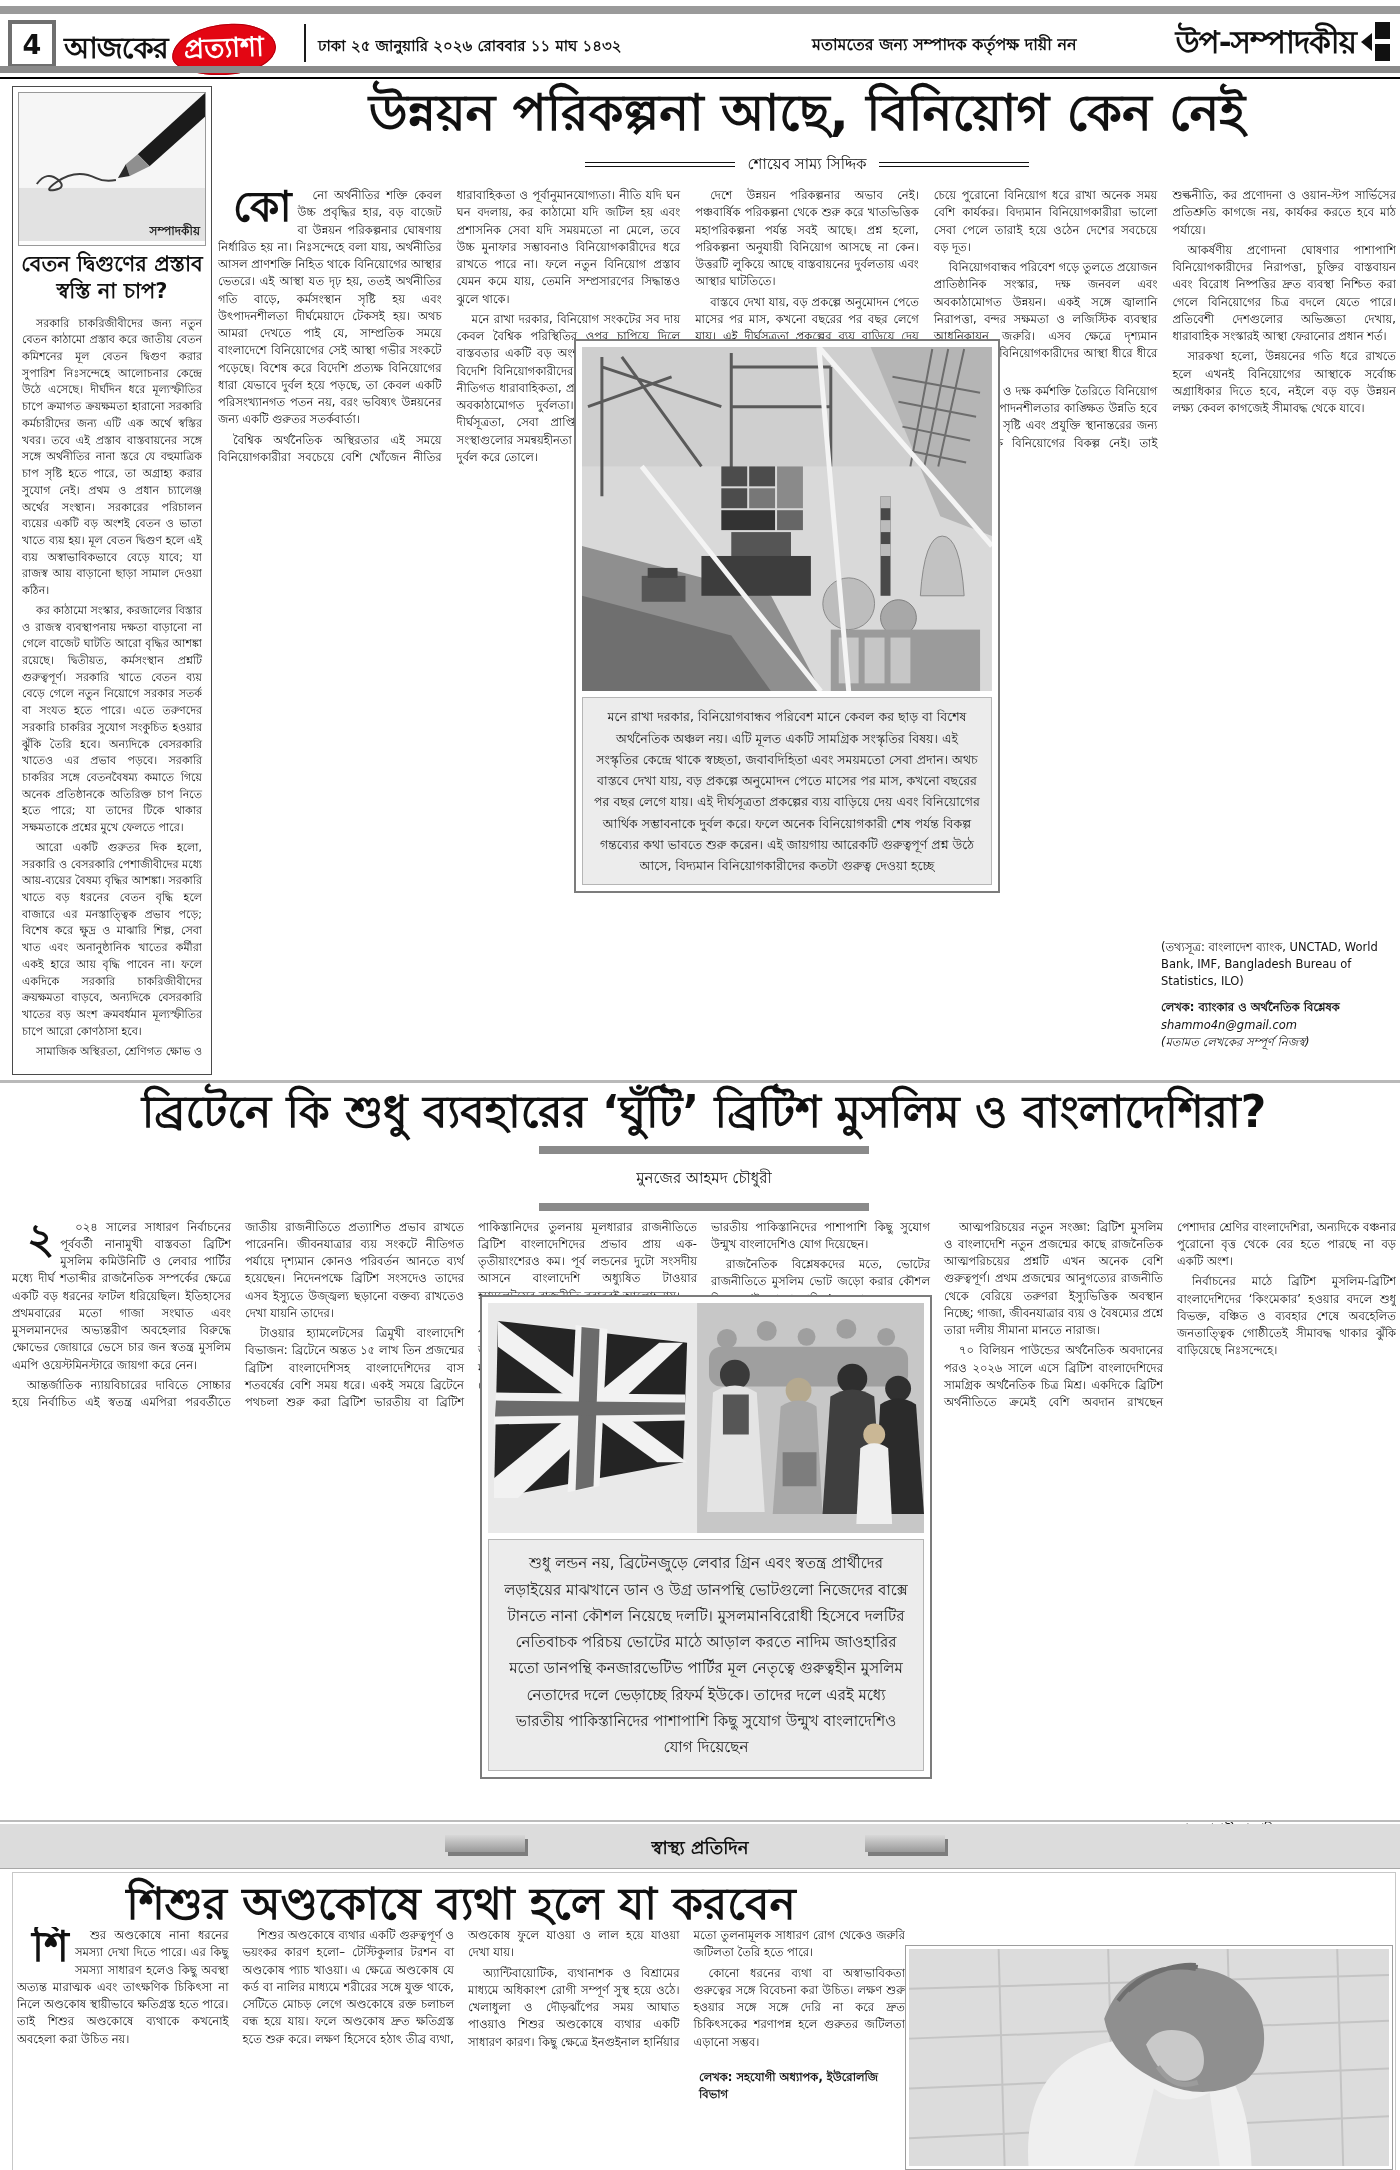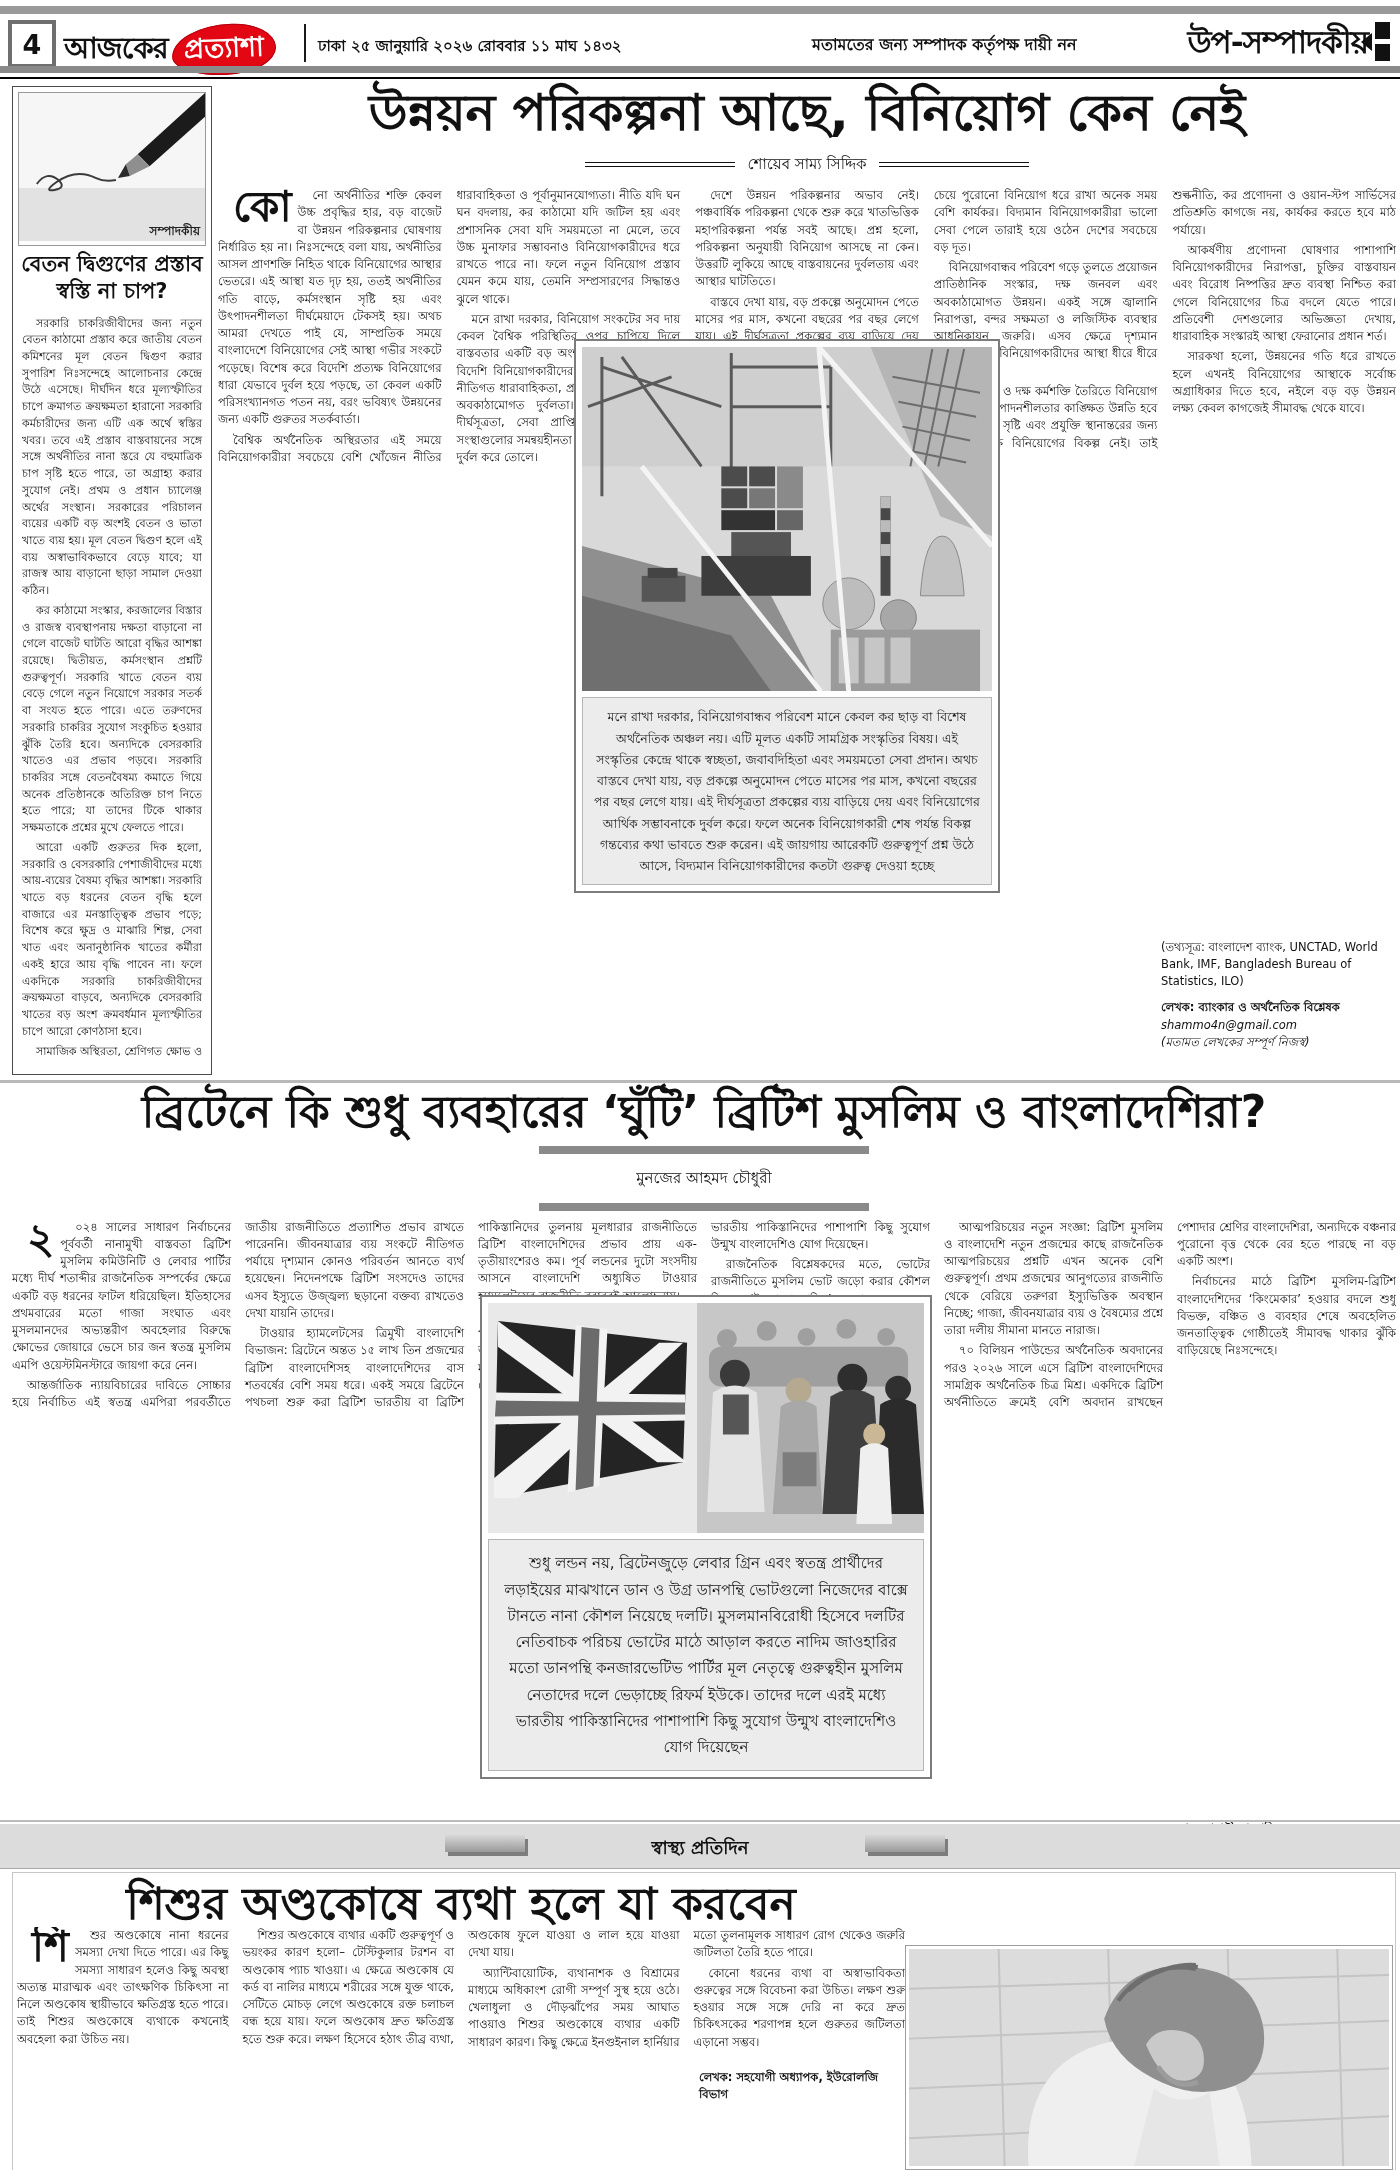--- a/index.html
+++ b/index.html
@@ -10,21 +10,21 @@
   .topbar{position:absolute;left:0;top:6px;width:100%;height:8px;background:#9a9a9a;}
   .pagenum{position:absolute;left:8px;top:20px;width:40px;height:40px;border:4px solid #6f6f6f;
            display:flex;align-items:center;justify-content:center;font-size:27px;font-weight:bold;background:#fff;}
   .masthead{position:absolute;left:64px;top:24px;display:flex;align-items:center;}
   .mh-black{font-size:29px;font-weight:800;letter-spacing:-1px;}
   .mh-red{margin-left:4px;background:#e30613;color:#fff;font-size:27px;font-weight:800;padding:3px 12px;
           border-radius:58% 42% 50% 50%/62% 48% 52% 38%;transform:rotate(-2deg);box-shadow:0 0 0 1px #b1000f inset;}
   .vline{position:absolute;left:304px;top:24px;width:2px;height:38px;background:#1a1a1a;}
   .dateline{position:absolute;left:318px;top:34px;font-size:15px;font-weight:600;}
   .disclaimer{position:absolute;left:812px;top:32px;font-size:16px;font-weight:700;}
-  .section-name{position:absolute;right:32px;top:18px;font-size:31px;font-weight:800;letter-spacing:-1px;}
+  .section-name{position:absolute;right:44px;top:18px;font-size:31px;font-weight:800;letter-spacing:-1px;}
   .corner{position:absolute;right:10px;top:22px;display:flex;align-items:center;gap:3px;}
   .corner-tri{width:0;height:0;border-top:9px solid transparent;border-bottom:9px solid transparent;border-right:11px solid #111;}
   .corner-bars{display:flex;flex-direction:column;gap:5px;}
   .corner-bars div{width:15px;height:17px;background:#111;}
   .rule-thick{position:absolute;left:0;top:66px;width:100%;height:7px;background:#8a8a8a;}
   .rule-thin{position:absolute;left:0;top:77px;width:100%;height:2px;background:#000;}
 
   
   .editorial{position:absolute;left:12px;top:86px;width:200px;height:989px;border:1px solid #4a4a4a;background:#fff;box-sizing:border-box;}
   .ed-photo{margin:5px;height:152px;border:1px solid #999;position:relative;background:#fdfdfd;overflow:hidden;}

